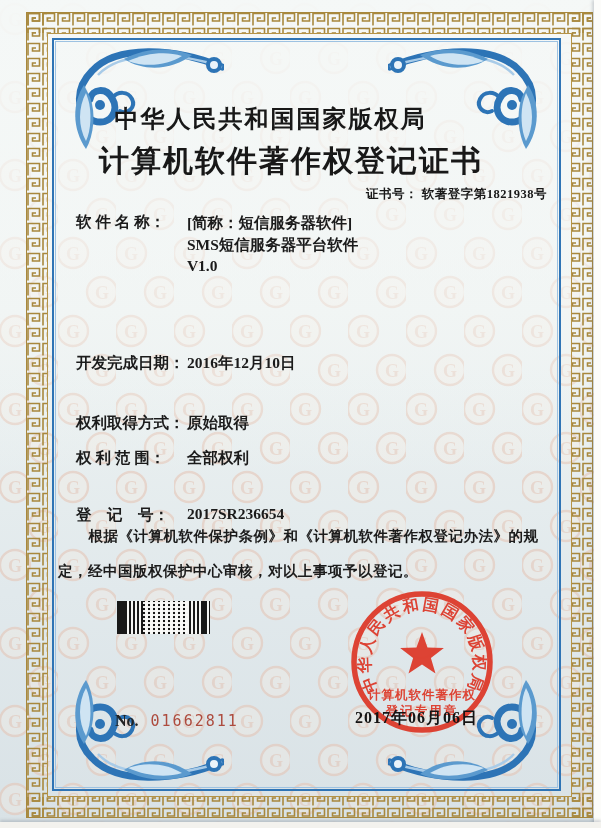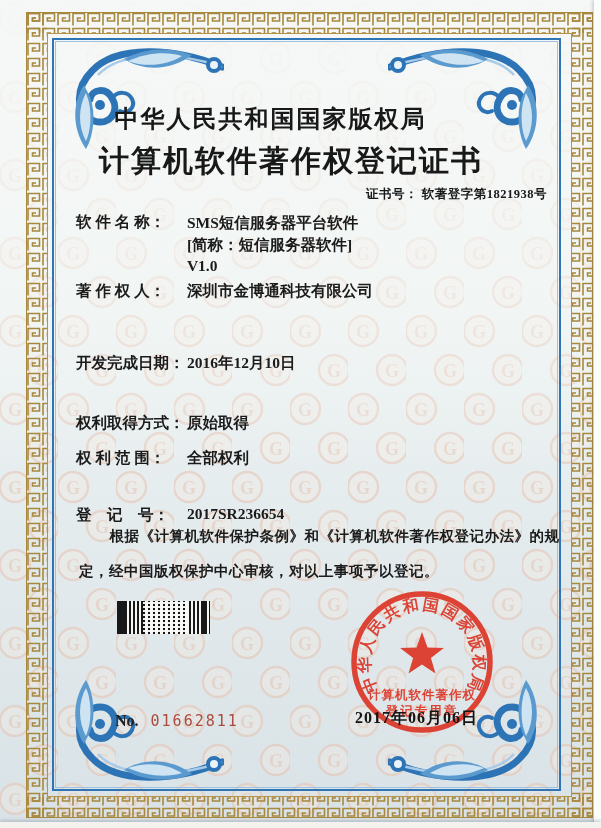--- a/index.html
+++ b/index.html
@@ -36,21 +36,21 @@
   .lbl{display:inline-block;width:107px;vertical-align:top;}
   .vlines{display:inline-block;line-height:21.5px;vertical-align:top;}
   .vlines span{display:block;}
   .f-software{top:212px;}
   .f-owner{top:281px;}
   .f-dev{top:353px;text-align:right;}
   .f-pub{top:380px;}
   .f-acq{top:413px;}
   .f-scope{top:448px;}
   .f-reg{top:505px;}
-  .statement{position:absolute;left:79px;top:519px;width:484px;font-size:14.5px;font-weight:700;
+  .statement{position:absolute;left:58px;top:519px;width:484px;font-size:14.5px;font-weight:700;
              line-height:35px;text-indent:2.1em;letter-spacing:.5px;color:#1b1b1b;white-space:normal;}
   
   .barcode{position:absolute;left:117px;top:601px;width:93px;height:33px;
            background:repeating-linear-gradient(90deg,#181818 0 2px,#f6f6f4 2px 4px);}
   .barcode .cap-l{position:absolute;left:0;top:0;bottom:0;width:8px;background:#181818;}
   .barcode .cap-r{position:absolute;right:3px;top:0;bottom:0;width:6px;background:#181818;}
   .barcode .matrix{position:absolute;left:26px;right:22px;top:0;bottom:0;
     background-image:repeating-linear-gradient(0deg,rgba(250,250,248,0) 0 2px,rgba(250,250,248,.95) 2px 4px),
                      repeating-linear-gradient(90deg,#161616 0 2px,#f6f6f4 2px 5px);}
   
@@ -130,28 +130,24 @@
   <div class="t authority">中华人民共和国国家版权局</div>
   <div class="t cert-title">计算机软件著作权登记证书</div>
   <div class="t certno">
     <span>证书号：</span>
     <span>软著登字第1821938号</span>
   </div>
 
   <div class="field f-software">
     <span class="lbl">软 件 名 称：</span>
     <span class="vlines">
+      <span>[简称：短信服务器软件]</span>
       <span>SMS短信服务器平台软件</span>
-      <span>[简称：短信服务器软件]</span>
       <span>V1.0</span>
     </span>
-  </div>
-  <div class="field f-owner">
-    <span class="lbl">著 作 权 人：</span>
-    <span>深圳市金博通科技有限公司</span>
   </div>
   <div class="field f-dev">
     <span class="lbl">开发完成日期：</span>
     <span>2016年12月10日</span>
   </div>
   <div class="field f-scope">
     <span class="lbl">权 利 范 围：</span>
     <span>全部权利</span>
   </div>
   <div class="field f-acq">

